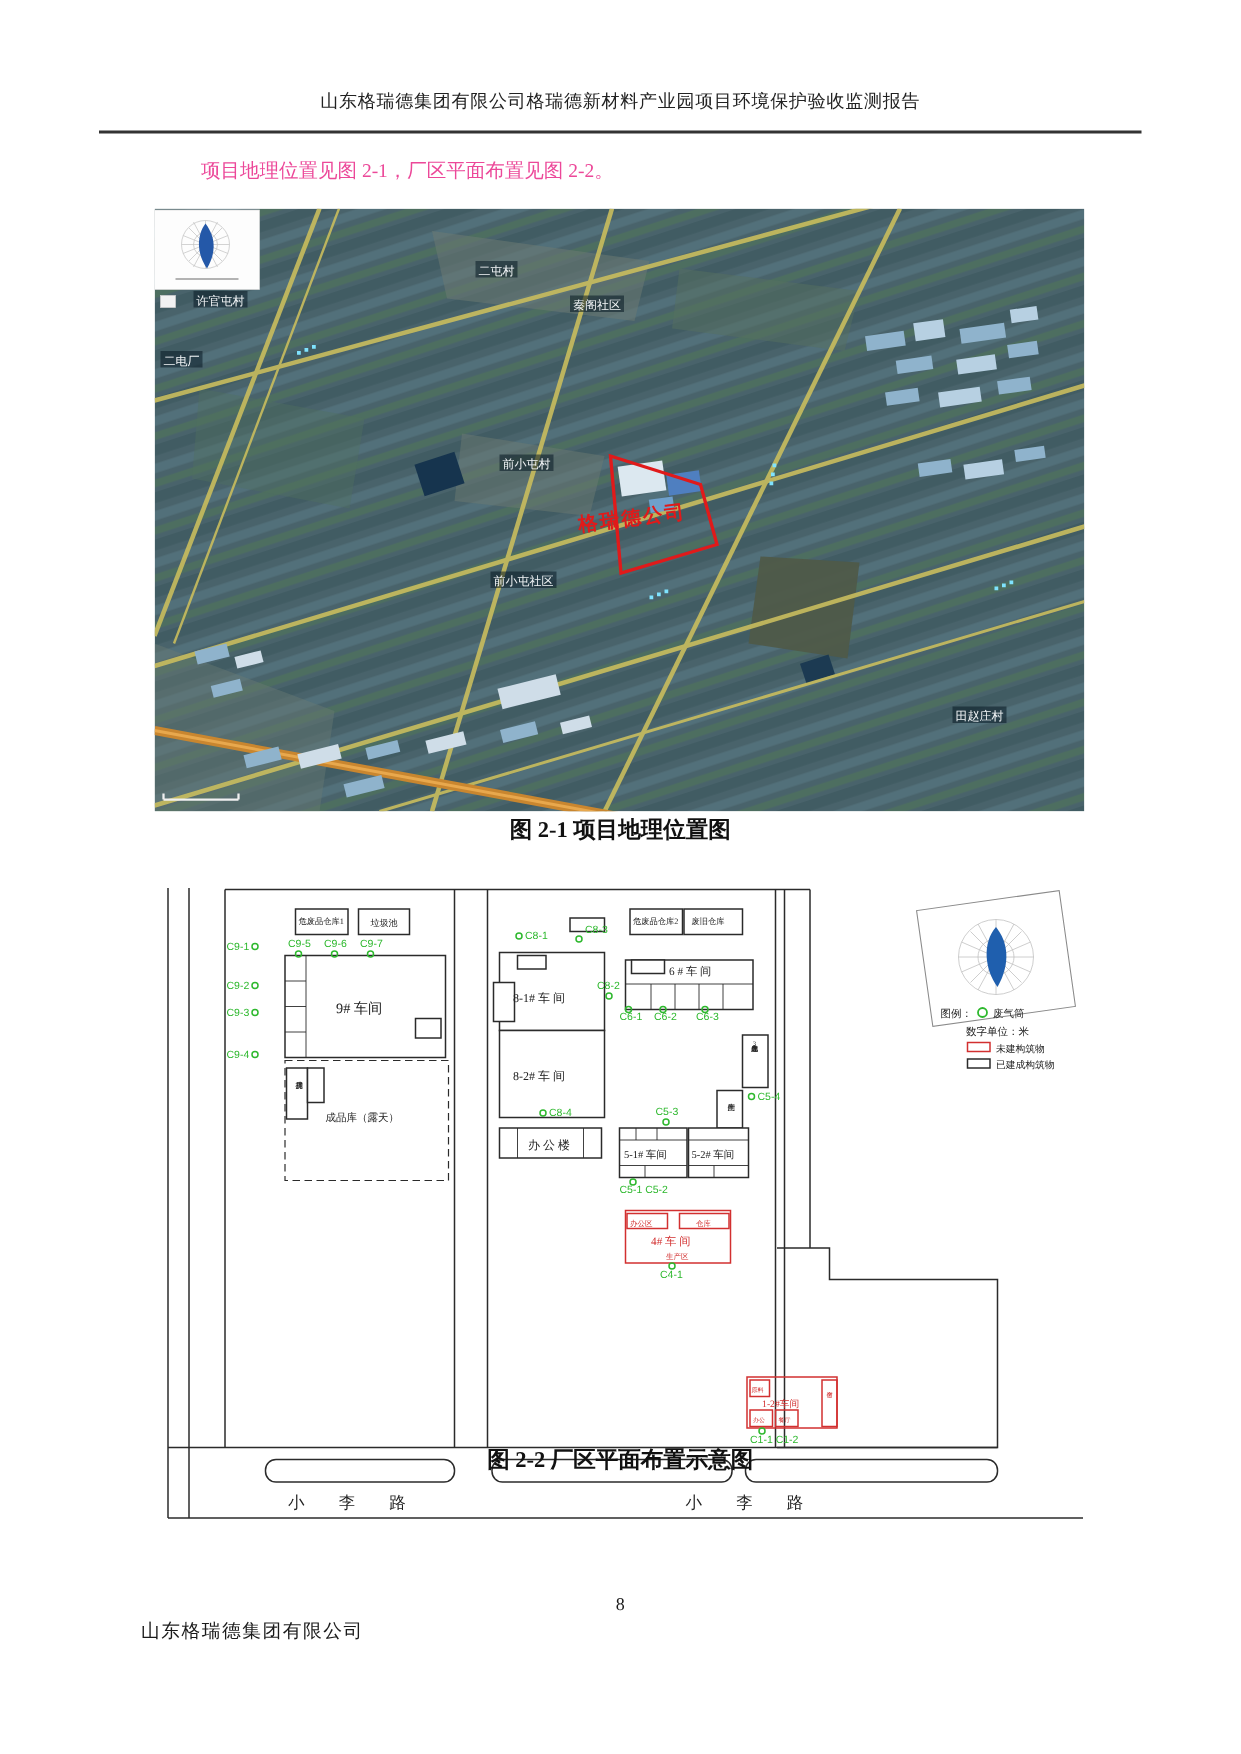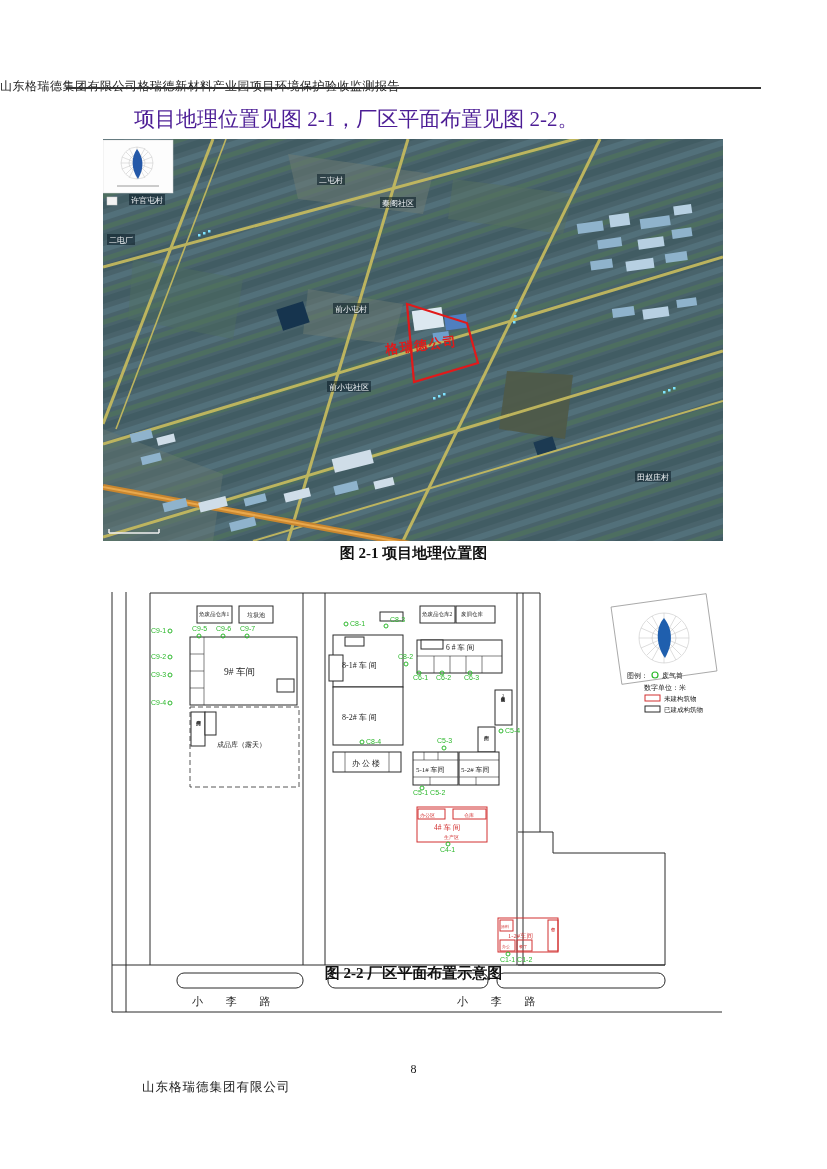--- a/index.html
+++ b/index.html
@@ -1,28 +1,28 @@
 <!DOCTYPE html>
 <html><head>
 <meta charset="utf-8">
 <style>
   html,body{margin:0;padding:0;}
   body{width:827px;height:1169px;position:relative;background:#ffffff;
        font-family:"Liberation Serif","DejaVu Serif",serif;color:#1a1a1a;}
   .abs{position:absolute;}
-  #hdr{top:78px;left:0;width:827px;font-size:12px;letter-spacing:.5px;color:#222;}
+  #hdr{top:59px;left:0;width:827px;text-align:center;font-size:12px;letter-spacing:.5px;color:#222;}
   #hdr-rule{top:87px;left:66px;width:695px;height:1.5px;background:#333;}
-  #intro{top:105px;left:134px;font-size:21px;color:#4c1d95;}
+  #intro{top:105px;left:134px;font-size:13px;color:#ec4899;}
   #map-wrap{top:139px;left:103px;width:620px;height:402px;overflow:hidden;}
   .caption{left:0;width:827px;text-align:center;font-weight:bold;font-size:15px;color:#111;}
   #cap1{top:544px;}
   #cap2{top:964px;}
   #plan-wrap{top:578px;left:104px;width:626px;height:436px;}
   #pagenum{top:1062px;left:0;width:827px;text-align:center;font-size:12px;}
-  #footer{top:1079px;left:94px;font-size:12.5px;letter-spacing:1px;margin-left:48px;}
+  #footer{top:1079px;left:94px;font-size:12.5px;letter-spacing:1px;}
   svg text{font-family:"Liberation Serif","DejaVu Serif",serif;}
   .blk{stroke:#2b2b2b;stroke-width:1;fill:none;}
   .bld{stroke:#2b2b2b;stroke-width:1;fill:#ffffff;}
   .thin{stroke:#2b2b2b;stroke-width:.6;fill:none;}
   .redl{stroke:#d23030;stroke-width:1;fill:none;}
   .gtxt{fill:#2db82d;font-size:7px;font-family:"Liberation Sans",sans-serif;}
   .btxt{fill:#222;}
   .rtxt{fill:#d23030;}
   .vtc{writing-mode:vertical-rl;text-orientation:upright;}
   .maplbl rect{fill:rgba(8,26,36,.55);}

